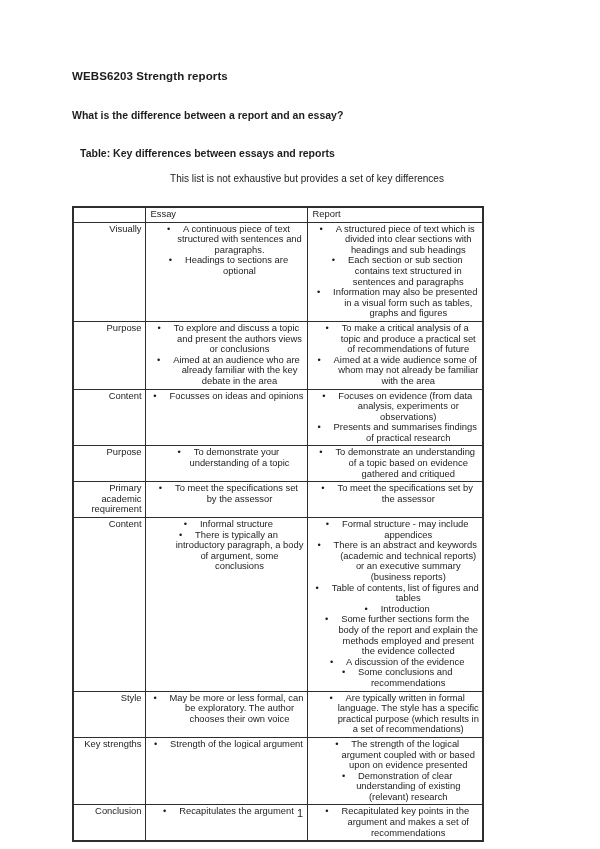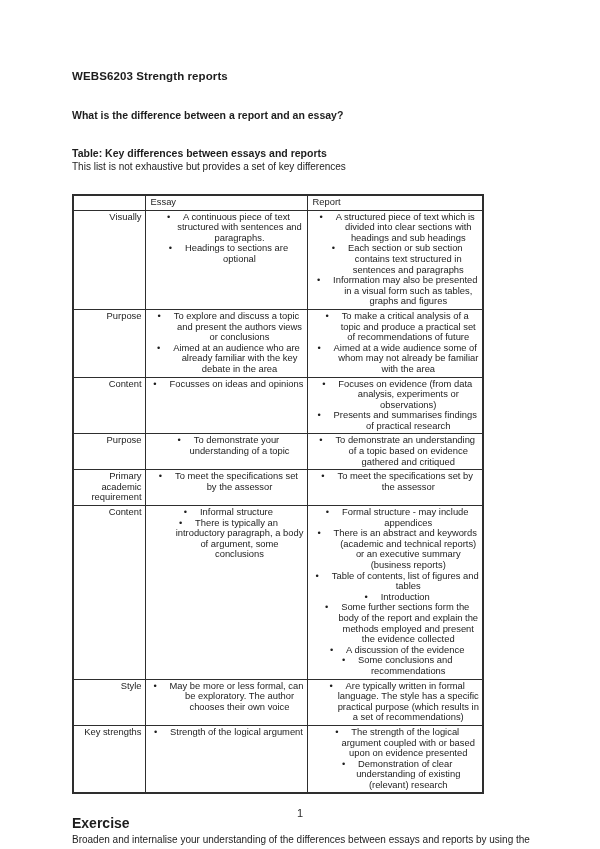--- a/index.html
+++ b/index.html
@@ -19,24 +19,24 @@
   .doc-title {
     font-size: 11.5px; font-weight: bold;
     margin: 0; letter-spacing: 0.1px;
   }
   .question {
     font-size: 10.5px; font-weight: bold;
     margin: 27px 0 0 0;
   }
   .table-caption {
     font-size: 10.5px; font-weight: bold;
-    margin: 26px 0 0 0;
+    margin: 26px 0 0 8px;
   }
   .table-note {
-    font-size: 10px; margin: 2px 0 0 0;
+    font-size: 10px; margin: 14px 0 0 0; text-align: center;
   }
   table.comparison-table {
     border-collapse: collapse;
     table-layout: fixed;
     width: 410px;
     margin-top: 22px;
     border: 2px solid #2e2e2e;
     font-size: 9.4px;
     line-height: 10.6px;
   }
@@ -216,20 +216,33 @@
               <li>Strength of the logical argument</li>
             </ul>
           </td>
           <td>
             <ul class="bullets">
               <li>The strength of the logical argument coupled with or based upon on evidence presented</li>
               <li>Demonstration of clear understanding of existing (relevant) research</li>
             </ul>
           </td>
         </tr>
+        <tr>
+          <td class="label-cell">Conclusion</td>
+          <td>
+            <ul class="bullets">
+              <li>Recapitulates the argument</li>
+            </ul>
+          </td>
+          <td>
+            <ul class="bullets">
+              <li>Recapitulated key points in the argument and makes a set of recommendations</li>
+            </ul>
+          </td>
+        </tr>
       </tbody>
   </table>
 
   <p class="exercise-heading">Exercise</p>
   <p class="body-para">Broaden and internalise your understanding of the differences between essays and reports by using the references cited at the end of this section.</p>
 
   <div class="page-number">1</div>
 
 </div>
 

